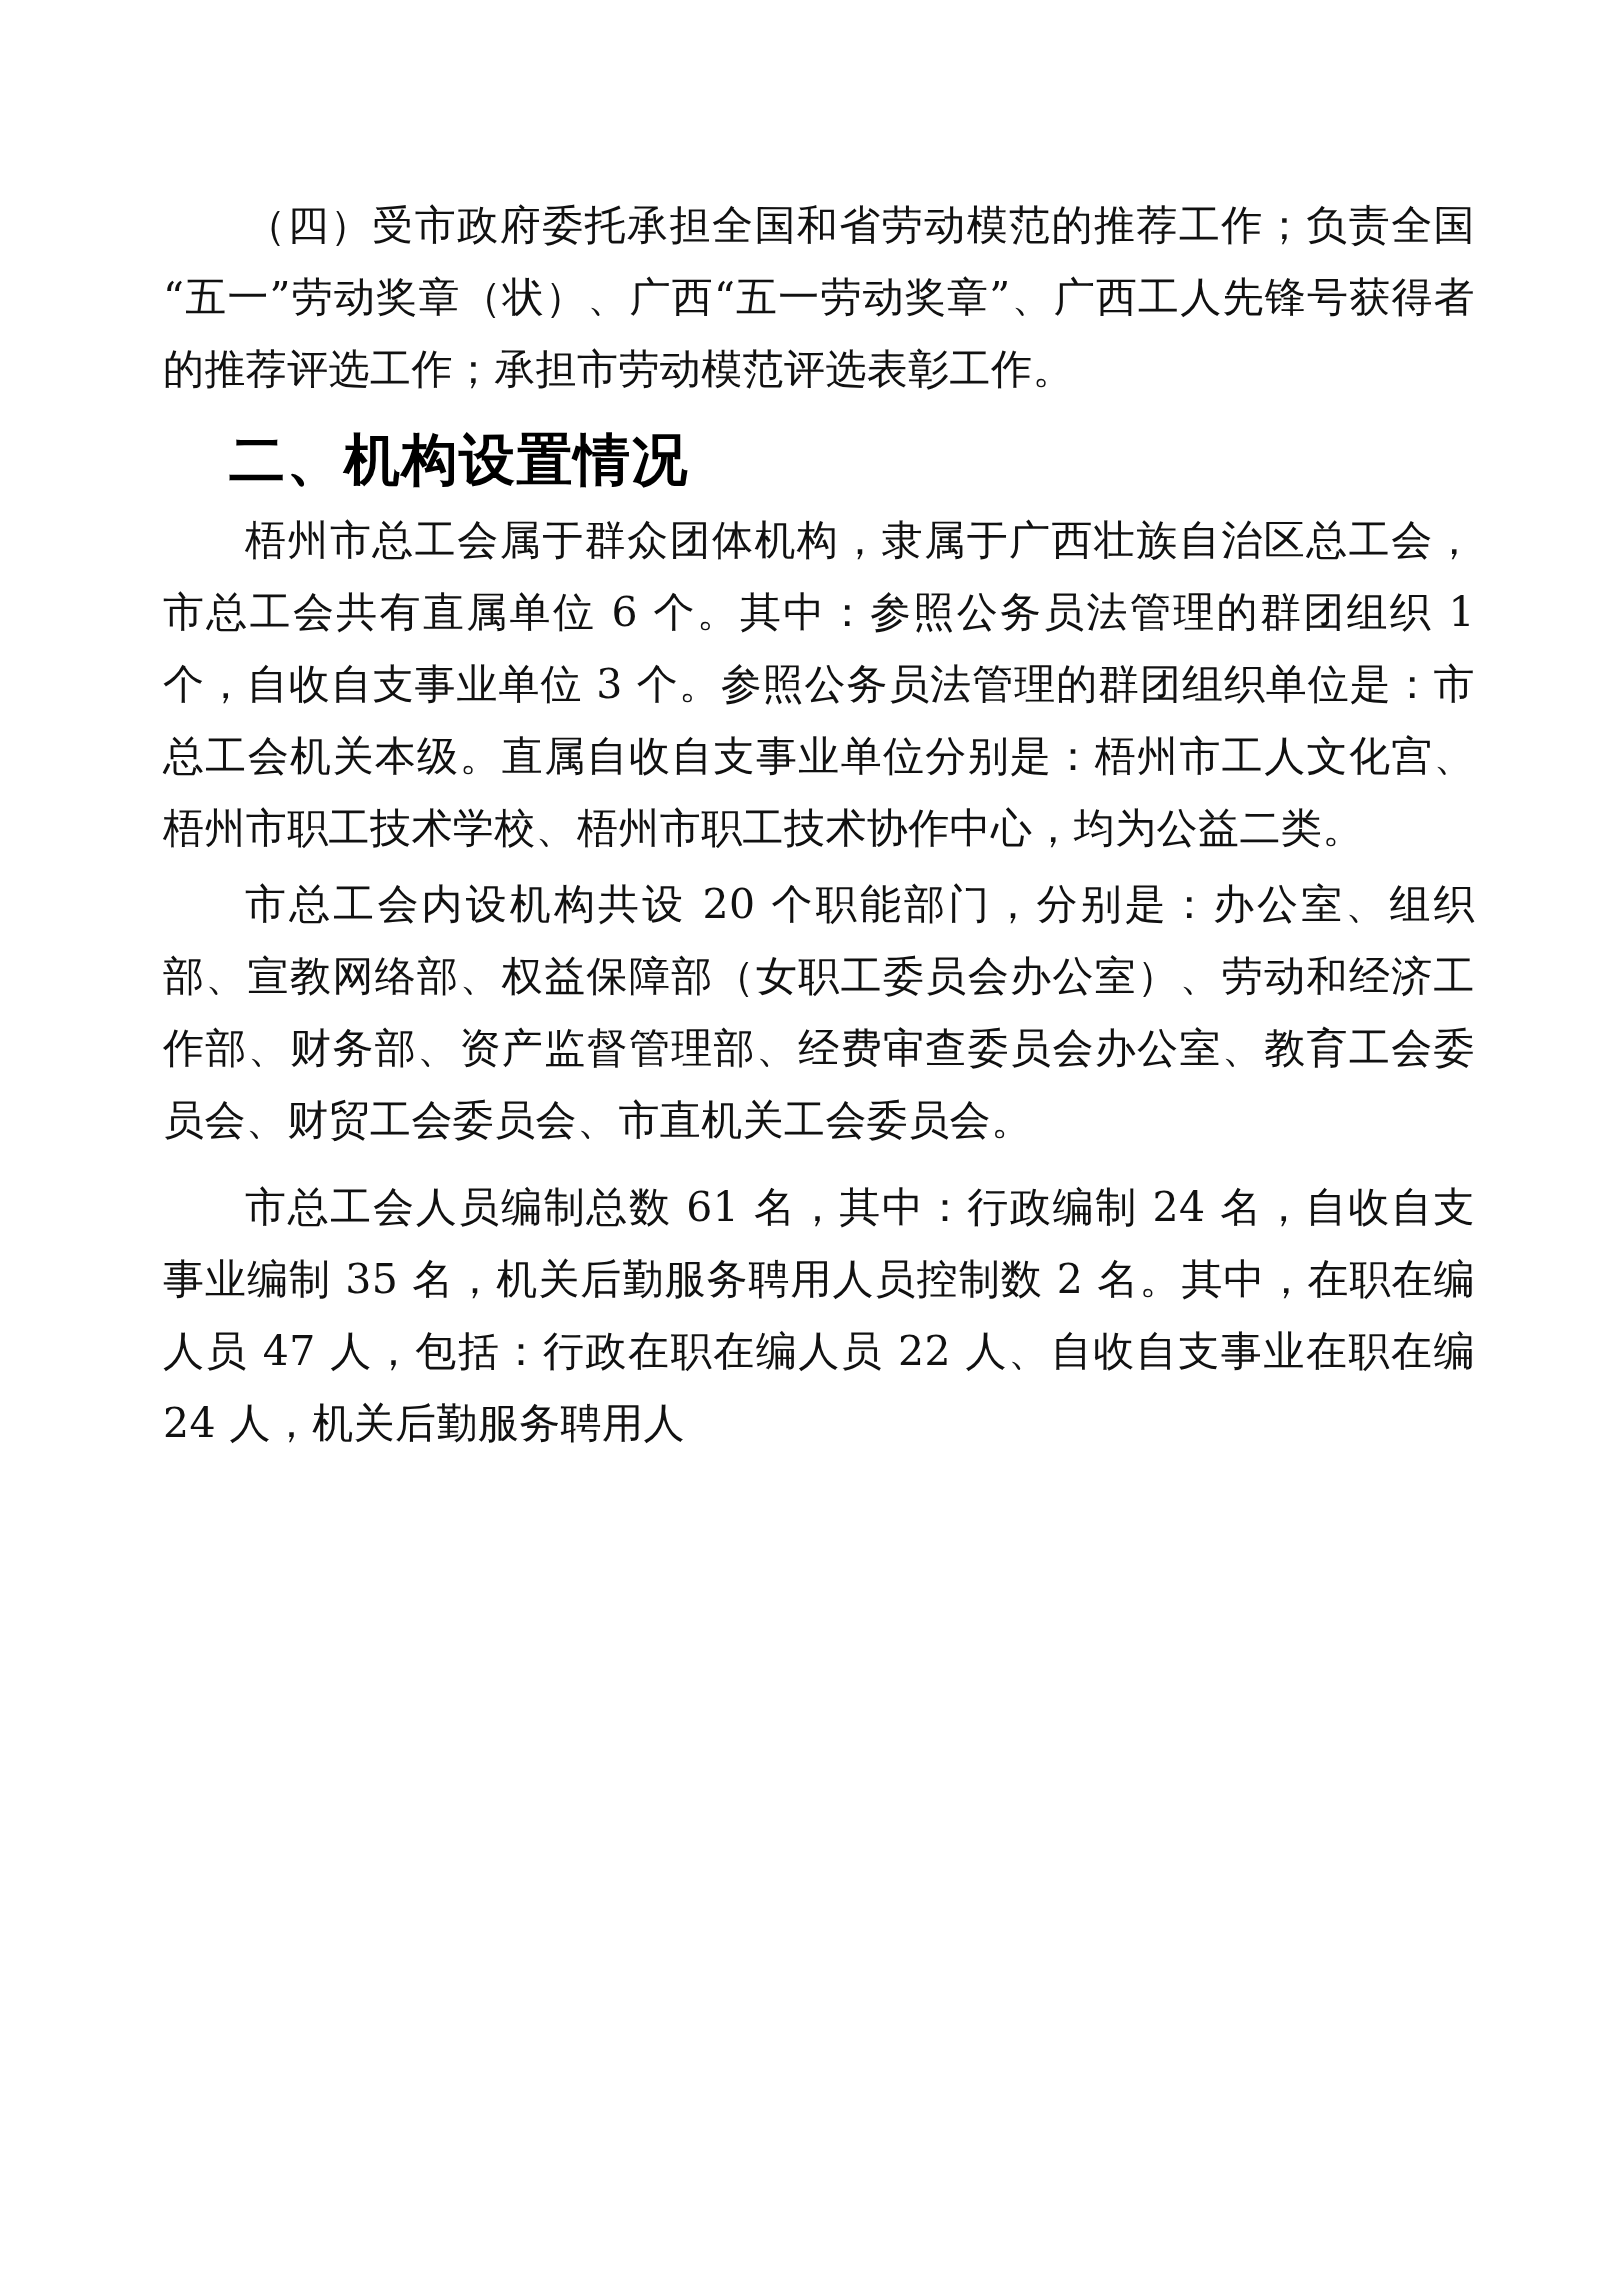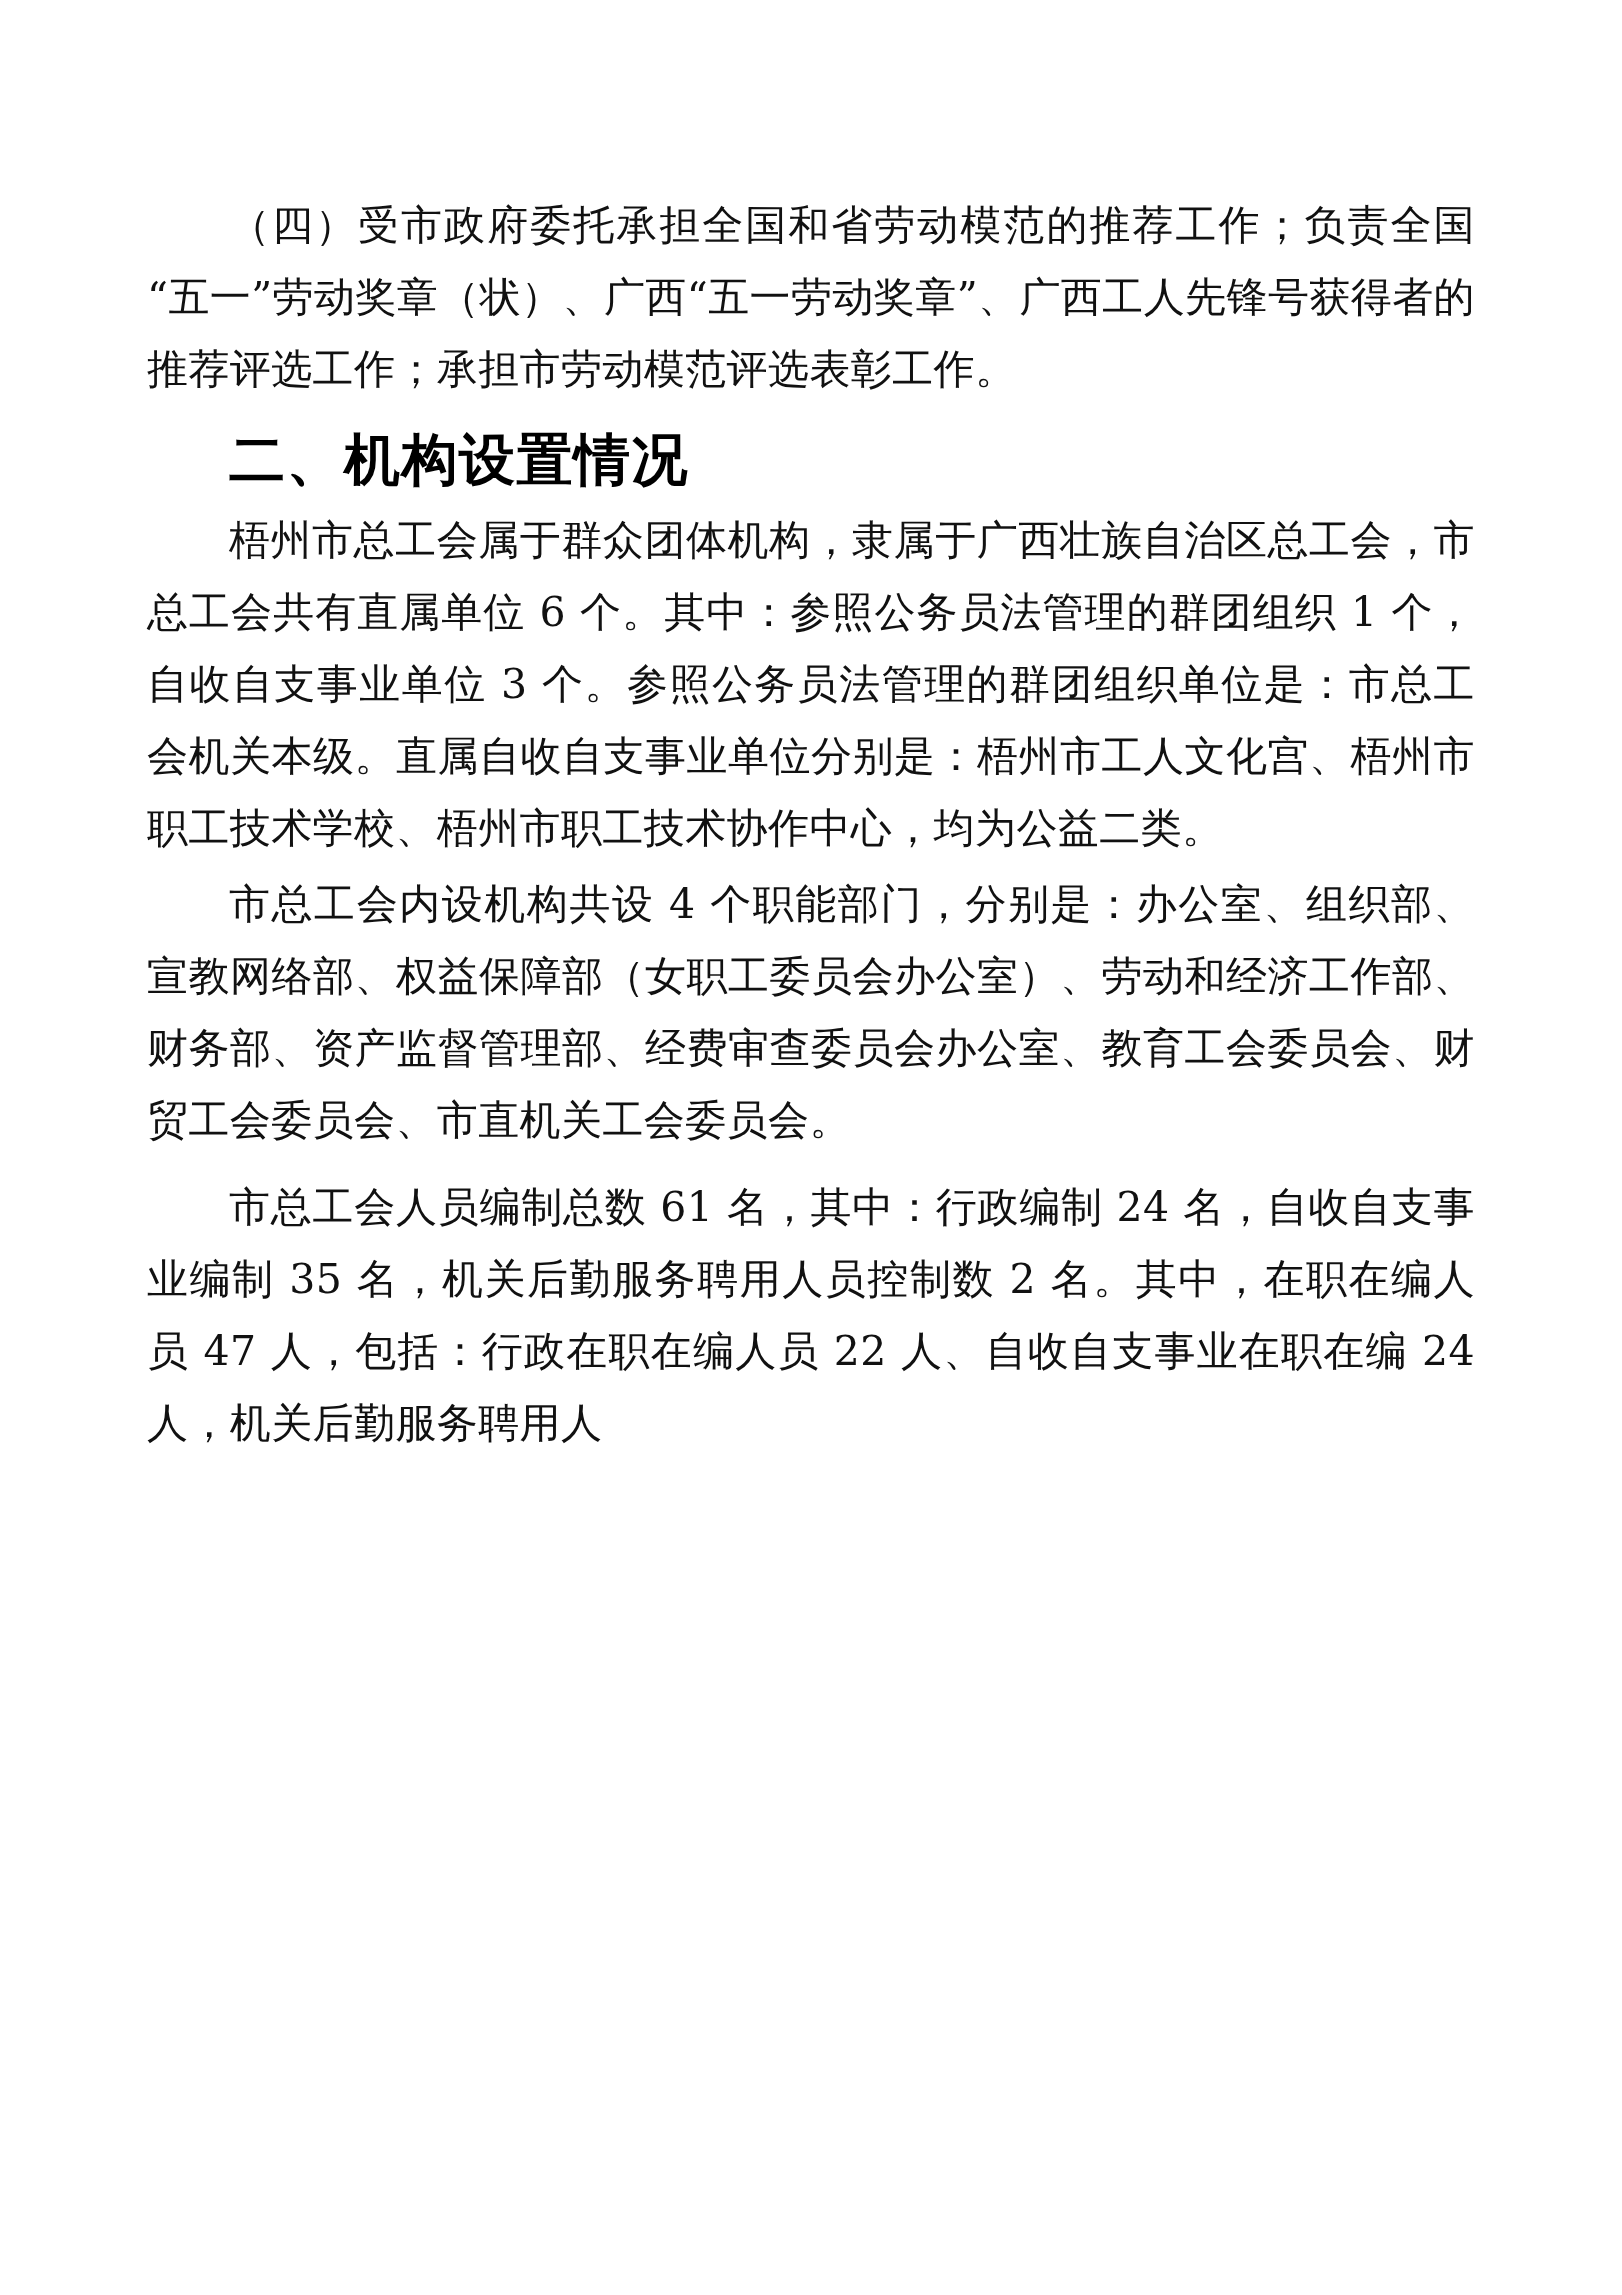--- a/index.html
+++ b/index.html
@@ -17,21 +17,21 @@
     height: 2295px;
     background: #ffffff;
     box-sizing: border-box;
     padding: 189px 147px 91px 147px;
     overflow: hidden;
   }
   .doc-body {
     width: 100%;
   }
   p.para {
-    margin: 0 0 0 0;
+    margin: 0 0 0 16px;
     font-size: 41px;
     line-height: 72px;
     letter-spacing: 0.4px;
     text-align: justify;
     text-justify: inter-ideograph;
     text-indent: 82px;
     font-family: "DejaVu Serif", "Liberation Serif", serif;
     color: #111111;
   }
   h2.heading {
@@ -57,21 +57,21 @@
     <div class="spacer-sm"></div>
 
     <div class="spacer-md"></div>
 
     <h2 class="heading">二、机构设置情况</h2>
     <div class="spacer-sm"></div>
 
     <p class="para">梧州市总工会属于群众团体机构，隶属于广西壮族自治区总工会，市总工会共有直属单位 6 个。其中：参照公务员法管理的群团组织 1 个，自收自支事业单位 3 个。参照公务员法管理的群团组织单位是：市总工会机关本级。直属自收自支事业单位分别是：梧州市工人文化宫、梧州市职工技术学校、梧州市职工技术协作中心，均为公益二类。</p>
     <div class="spacer-sm"></div>
 
-    <p class="para">市总工会内设机构共设 4 个职能部门，分别是：办公室、组织部、宣教网络部、权益保障部（女职工委员会办公室）、劳动和经济工作部、财务部、资产监督管理部、经费审查委员会办公室、教育工会委员会、财贸工会委员会、市直机关工会委员会。</p>
+    <p class="para">市总工会内设机构共设 20 个职能部门，分别是：办公室、组织部、宣教网络部、权益保障部（女职工委员会办公室）、劳动和经济工作部、财务部、资产监督管理部、经费审查委员会办公室、教育工会委员会、财贸工会委员会、市直机关工会委员会。</p>
     <div class="spacer-md"></div>
 
     <div class="spacer-sm"></div>
 
     <p class="para">市总工会人员编制总数 61 名，其中：行政编制 24 名，自收自支事业编制 35 名，机关后勤服务聘用人员控制数 2 名。其中，在职在编人员 47 人，包括：行政在职在编人员 22 人、自收自支事业在职在编 24 人，机关后勤服务聘用人</p>
 
   </div>
 </div>
 
 

